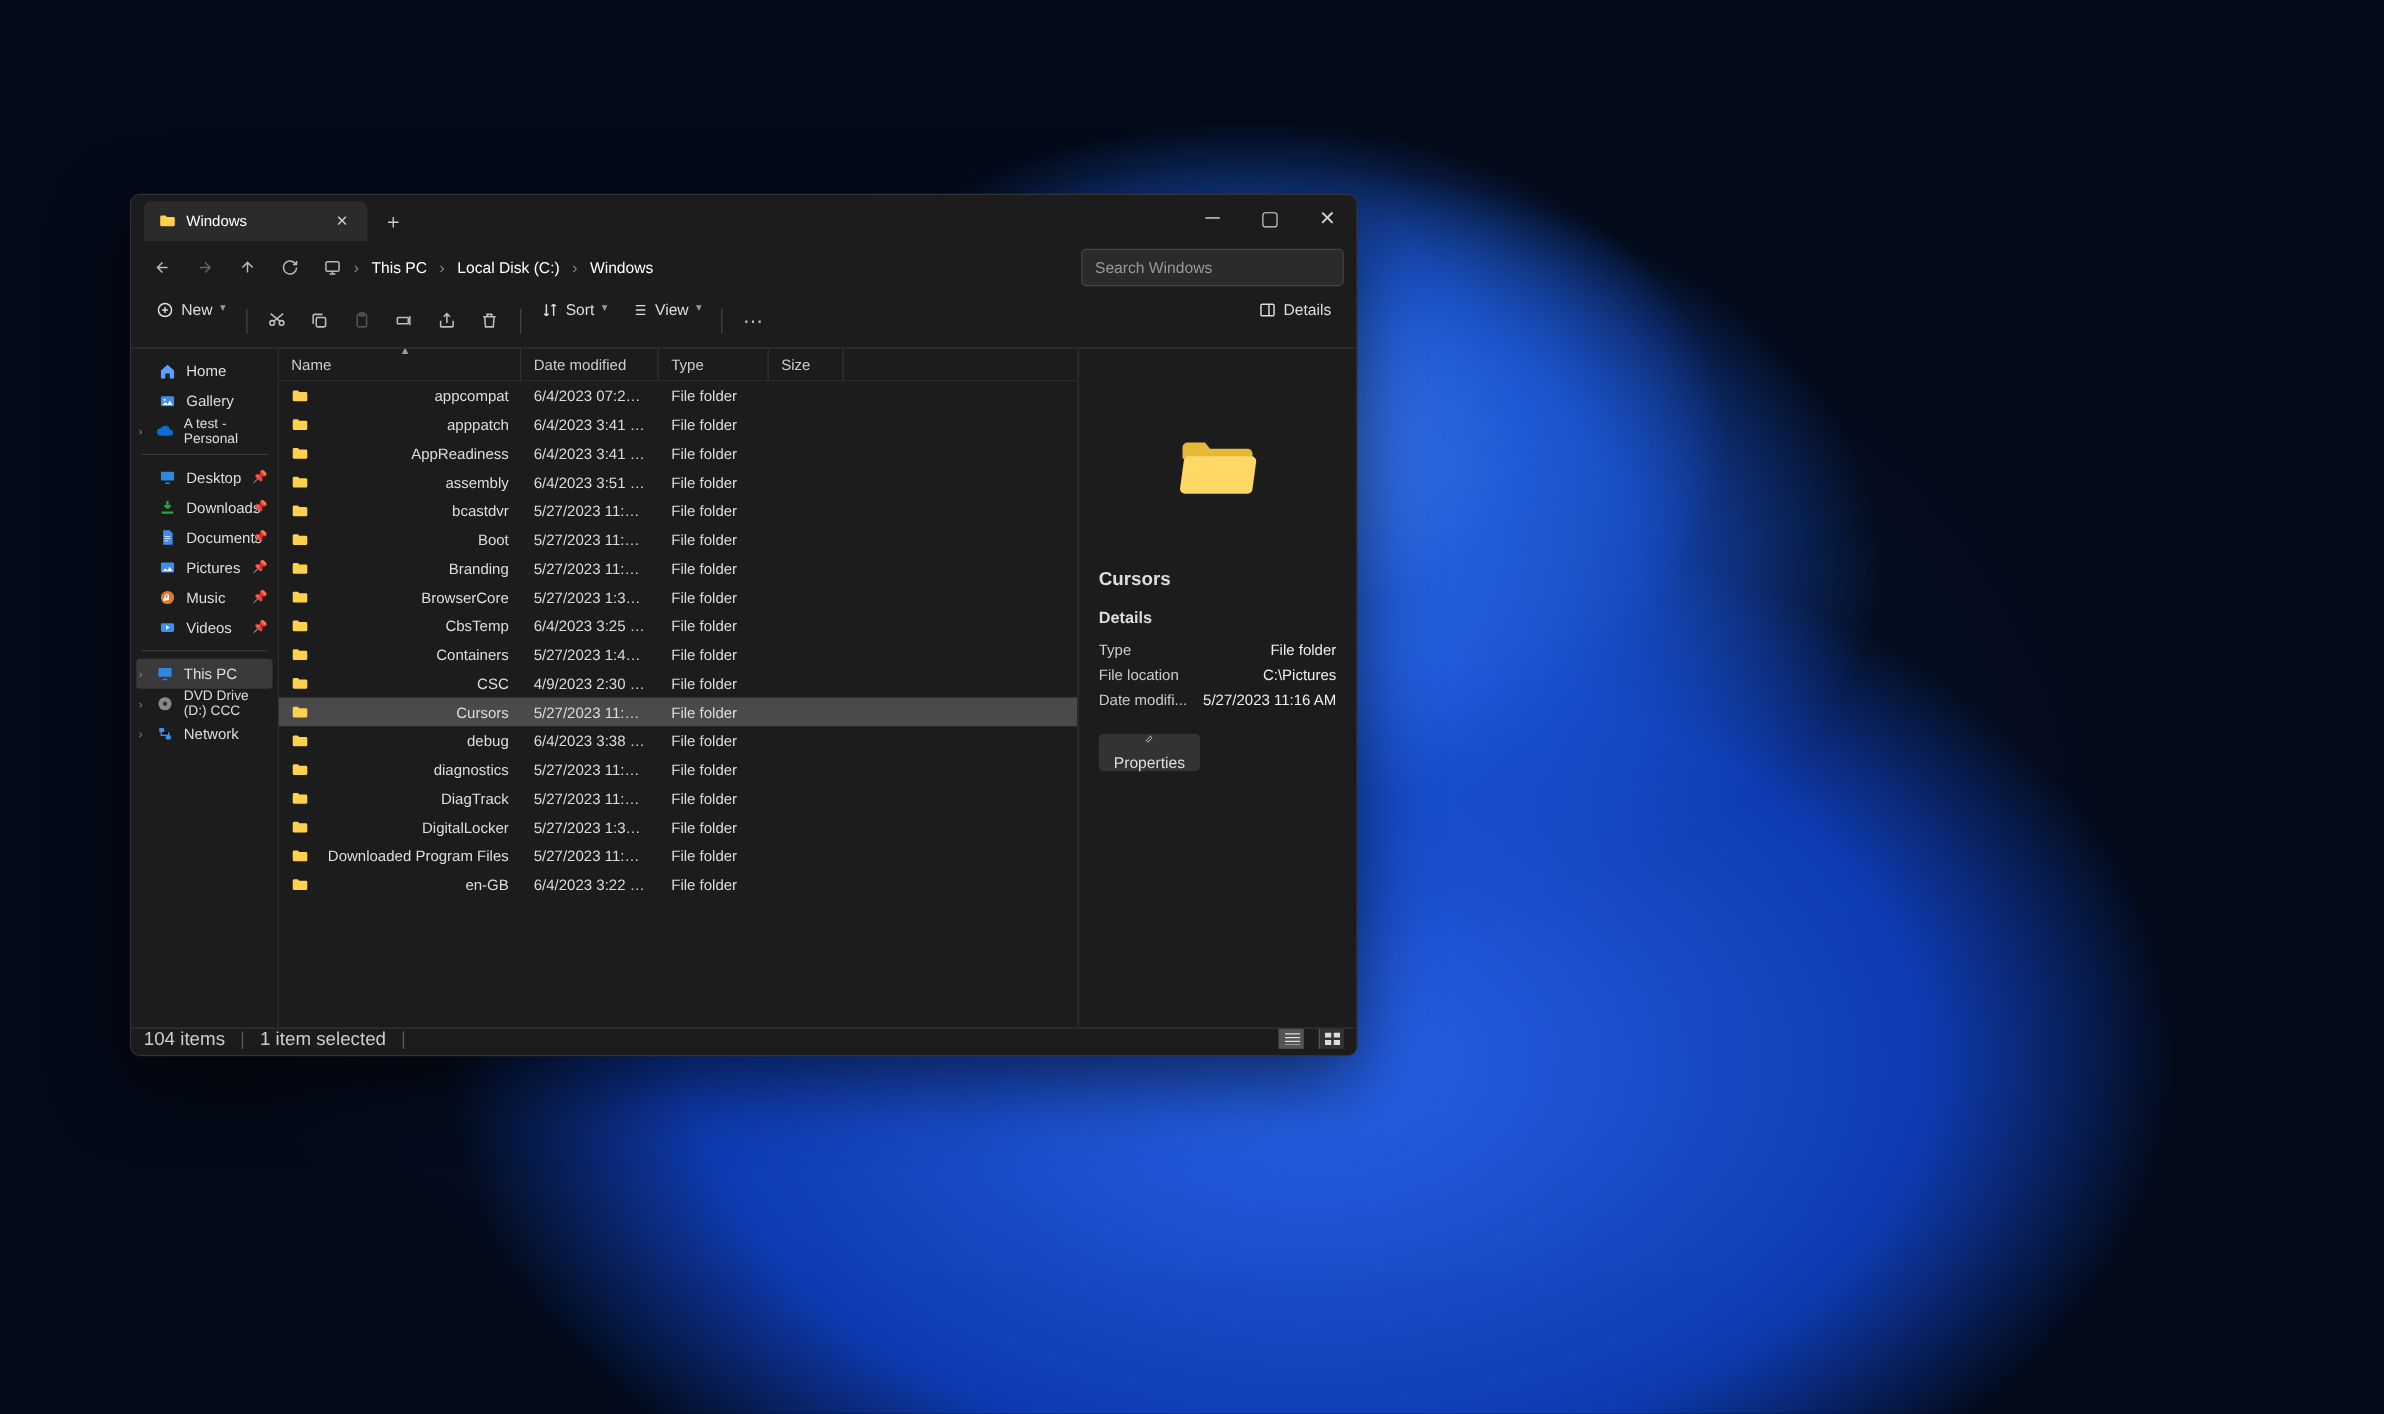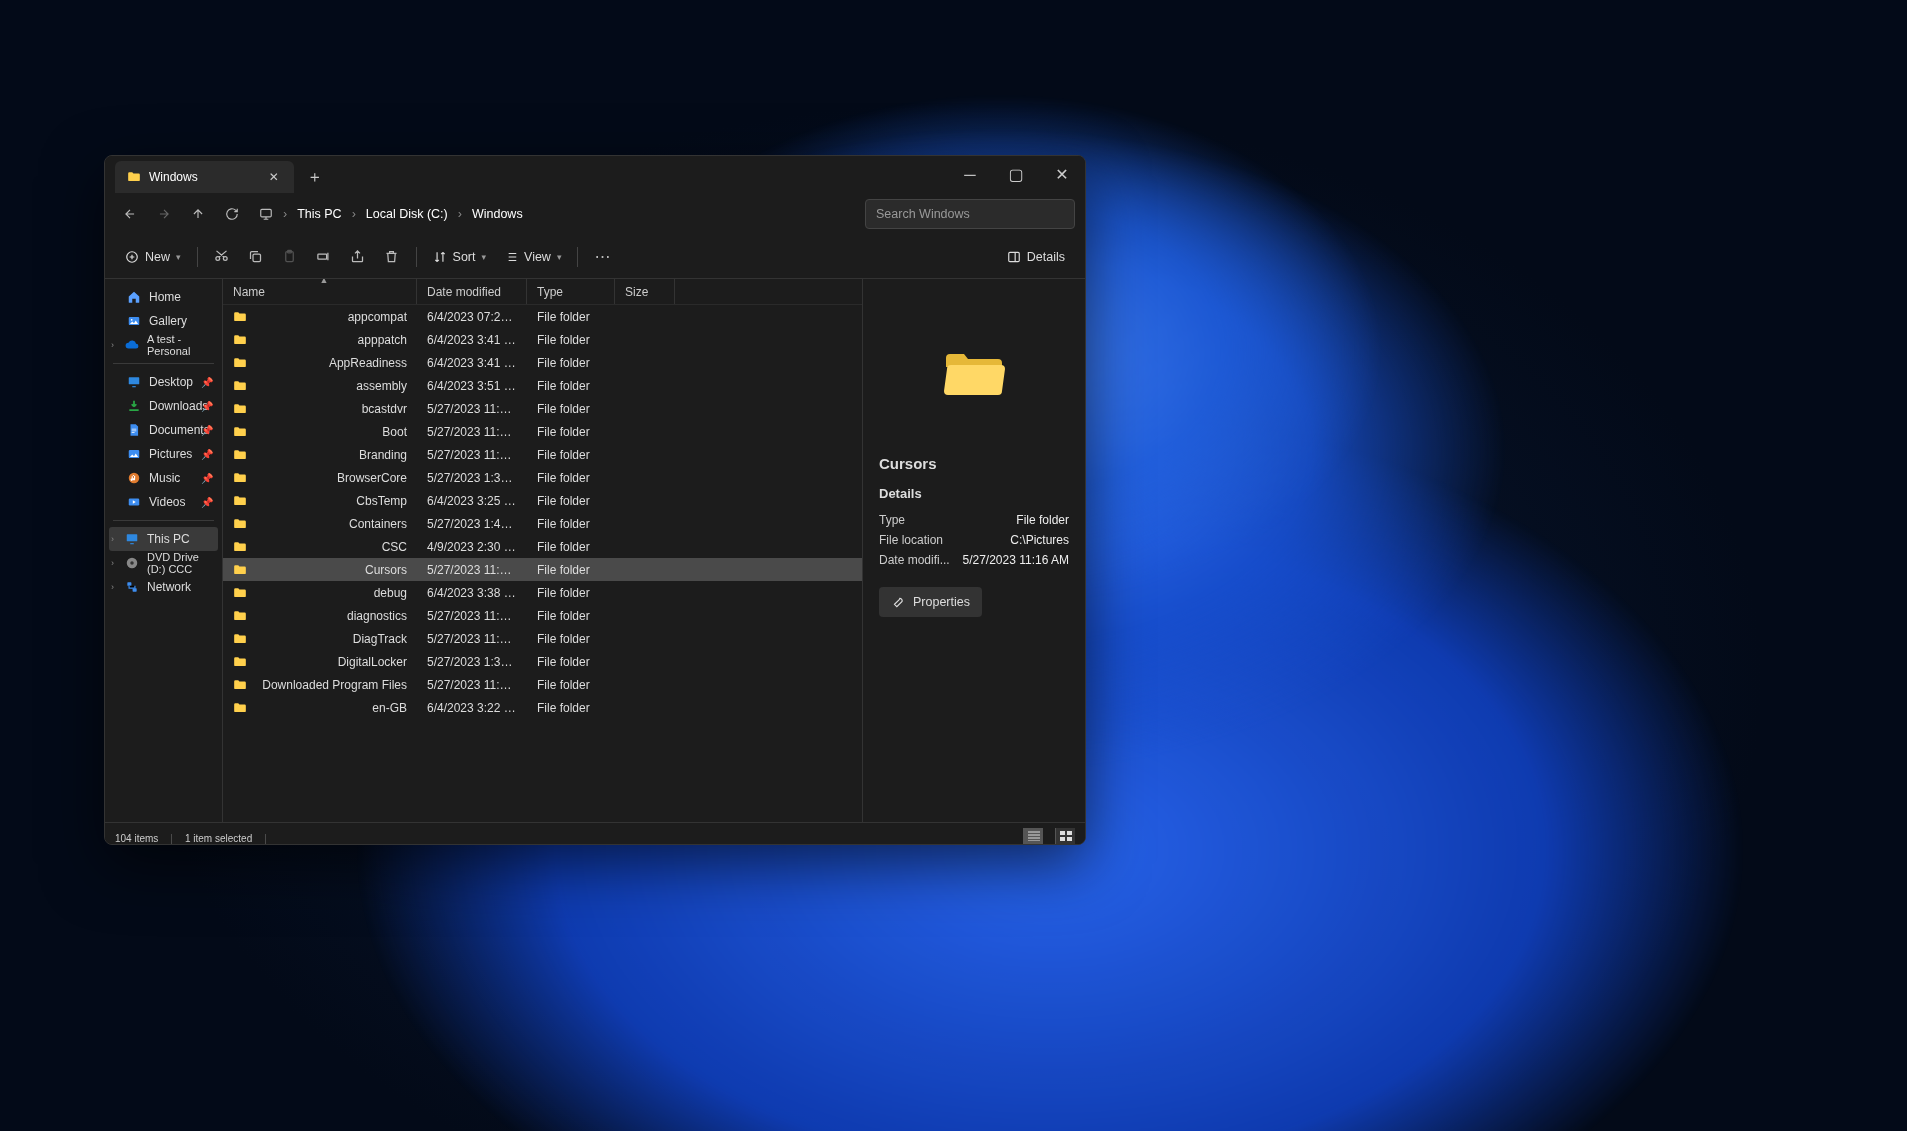--- a/index.html
+++ b/index.html
@@ -21,21 +21,21 @@
 .wincontrols div{width:46px;height:37px;display:flex;align-items:center;justify-content:center;color:#ccc;cursor:pointer;}
 
 .addrbar{height:42px;background:#1c1c1c;display:flex;align-items:center;padding:0 10px;gap:4px;}
 .nav-btn{width:30px;height:30px;display:flex;align-items:center;justify-content:center;color:#bbb;cursor:pointer;border-radius:4px;}
 .breadcrumb{flex:1;height:30px;display:flex;align-items:center;padding:0 8px;color:#fff;font-size:12.5px;gap:10px;}
 .breadcrumb span{cursor:pointer;}
 .breadcrumb .sep{color:#888;}
 .search{width:210px;height:30px;background:#2b2b2b;border:1px solid #444;border-radius:4px;color:#999;font-size:12.5px;padding:12px 10px;display:flex;align-items:center;}
 
 .toolbar{height:44px;background:#1c1c1c;border-bottom:1px solid #333;display:flex;align-items:center;padding:0 12px;gap:2px;}
-.tb-btn{height:32px;padding:0 8px;display:flex;align-items:center;color:#ddd;font-size:12.5px;gap:6px;cursor:pointer;border-radius:4px;}
+.tb-btn{height:32px;padding:0 8px;display:flex;align-items:flex-start;color:#ddd;font-size:12.5px;gap:6px;cursor:pointer;border-radius:4px;}
 .tb-icon{width:32px;height:32px;display:flex;align-items:center;justify-content:center;color:#bbb;cursor:pointer;border-radius:4px;}
 .tb-div{width:1px;height:20px;background:#444;margin:0 6px;}
 .tb-spacer{flex:1;}
 
 .main{flex:1;display:flex;overflow:hidden;}
 
 .sidebar{width:117px;background:#1c1c1c;overflow-y:auto;padding:6px 4px;}
 .sb-item{display:flex;align-items:center;height:24px;padding:0 6px;color:#ddd;font-size:12px;gap:8px;cursor:pointer;border-radius:3px;position:relative;}
 .sb-item.indent{padding-left:18px;}
 .sb-item.indent2{padding-left:16px;}
@@ -63,23 +63,23 @@
 .row .c-size{width:60px;text-align:right;}
 
 .details{flex:1;background:#1c1c1c;border-left:1px solid #333;padding:16px 16px;color:#ddd;}
 .details .thumb{height:160px;display:flex;align-items:center;justify-content:center;}
 .details .folder-big{width:64px;height:50px;}
 .details h3{font-size:15px;font-weight:600;margin-bottom:14px;}
 .details h4{font-size:13px;font-weight:600;margin-bottom:12px;}
 .details .prop{display:flex;justify-content:space-between;font-size:12px;margin-bottom:6px;}
 .details .prop .k{color:#ccc;}
 .details .prop .v{color:#eee;}
-.details .prop-btn{margin-top:14px;height:30px;padding:0 12px;background:#333;border-radius:4px;display:inline-flex;align-items:center;gap:8px;cursor:pointer;font-size:12.5px;}
-
-.status{height:22px;background:#1c1c1c;border-top:1px solid #333;display:flex;align-items:flex-end;padding:0 10px;color:#ccc;font-size:10px;gap:12px;}
+.details .prop-btn{margin-top:14px;height:30px;padding:0 12px;background:#333;border-radius:4px;display:inline-flex;align-items:center;gap:8px;cursor:pointer;font-size:12.5px;flex-direction:column;}
+
+.status{height:22px;background:#1c1c1c;border-top:1px solid #333;display:flex;align-items:flex-start;padding:0 10px;color:#ccc;font-size:15px;gap:12px;}
 .status .sep{color:#555;}
 .status-spacer{flex:1;}
 .layout-btn{width:20px;height:16px;display:flex;align-items:center;justify-content:center;cursor:pointer;color:#ccc;background:#333;border-left:1px solid #555;}
 .layout-btn.active{background:#555;}
 
 .rows::-webkit-scrollbar{width:8px;}
 .rows::-webkit-scrollbar-track{background:#1c1c1c;}
 .rows::-webkit-scrollbar-thumb{background:#555;border-radius:4px;}
 
 svg{display:block;}

